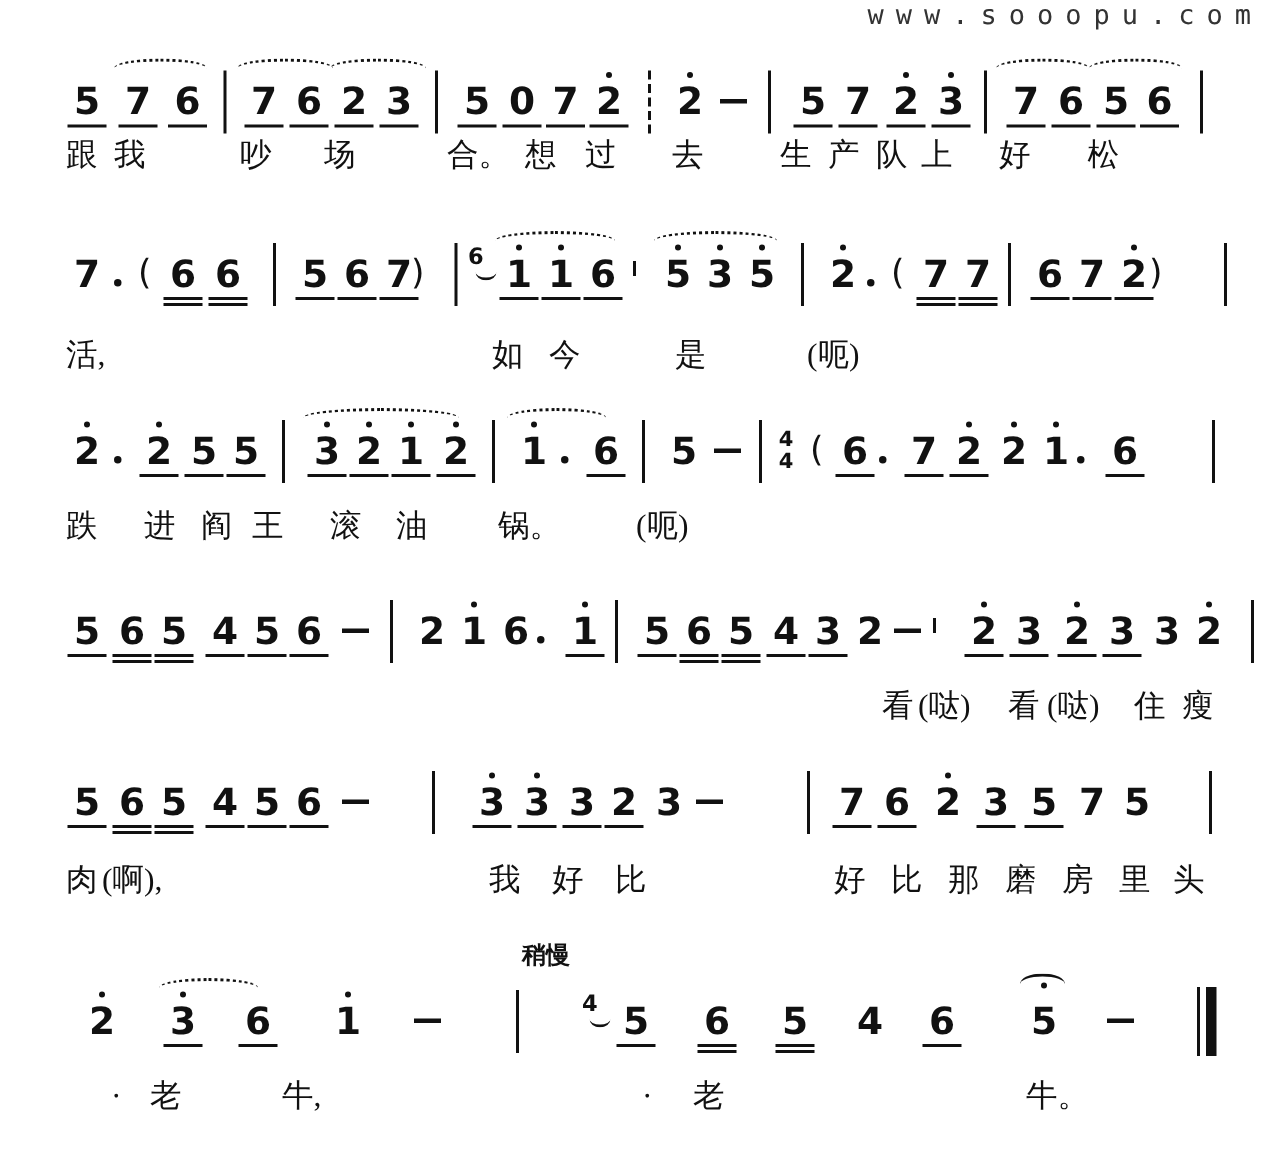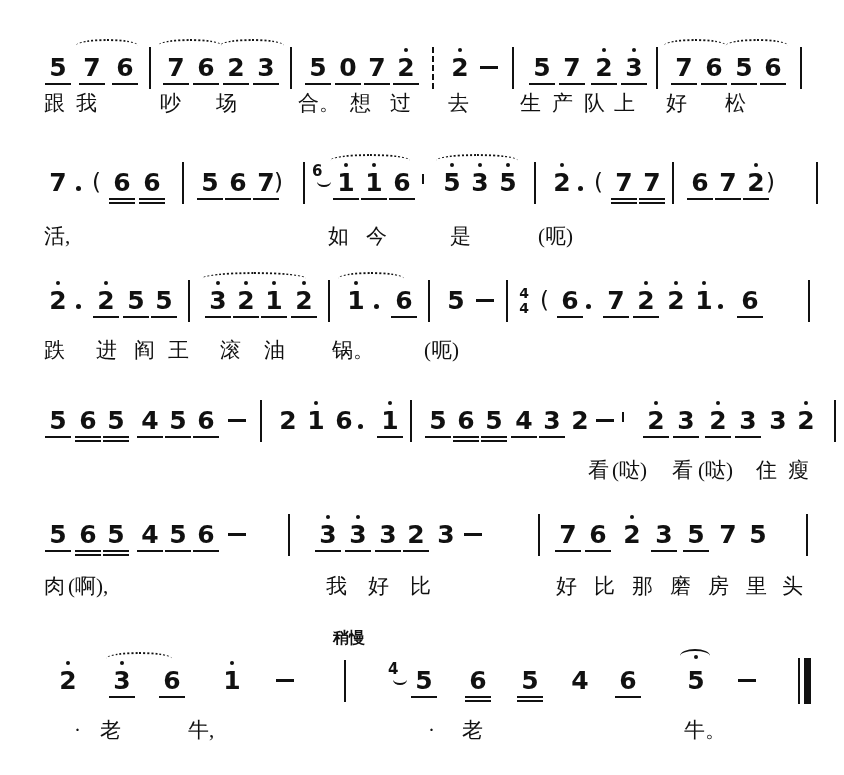--- a/index.html
+++ b/index.html
@@ -26,20 +26,21 @@
   .arc{height:11px;border-top:2px dotted #111;border-radius:60% 60% 0 0;}
   .ferm{position:absolute;left:-4px;top:-19px;width:30px;height:12px;border-top:2px solid #111;border-radius:100% 100% 0 0;}
   .fdot{position:absolute;left:50%;margin-left:-2px;top:-13px;width:4px;height:4px;border-radius:50%;background:#111;}
   .lyr{font:400 21px "Liberation Serif","DejaVu Serif",serif;line-height:1;white-space:nowrap;}
   .txt{font:700 16px "Liberation Serif","DejaVu Serif",serif;line-height:1;white-space:nowrap;}
 </style>
 </head>
 <body>
 
 <div class="sheet">
+  <div class="watermark">www.sooopu.com</div>
   <div id="score">
       <div class="tok num" style="left: 46px; top: 55px;">5<div class="ul" style="top: 28px;"></div></div>
       <div class="tok num" style="left: 80px; top: 55px;">7<div class="ul" style="top: 28px;"></div></div>
       <div class="tok num" style="left: 113px; top: 55px;">6<div class="ul" style="top: 28px;"></div></div>
       <div class="tok bar" style="left: 149px; top: 47px;"></div>
       <div class="tok num" style="left: 164px; top: 55px;">7<div class="ul" style="top: 28px;"></div></div>
       <div class="tok num" style="left: 194px; top: 55px;">6<div class="ul" style="top: 28px;"></div></div>
       <div class="tok num" style="left: 224px; top: 55px;">2<div class="ul" style="top: 28px;"></div></div>
       <div class="tok num" style="left: 254px; top: 55px;">3<div class="ul" style="top: 28px;"></div></div>
       <div class="tok bar" style="left: 290px; top: 47px;"></div>
@@ -246,15 +247,15 @@
       <div class="tok dash" style="left: 738px; top: 679px;"></div>
       <div class="tok fthin" style="left: 798px; top: 658px;"></div>
       <div class="tok fthick" style="left: 804px; top: 658px;"></div>
       <div class="tok arc" style="left: 106px; top: 652px; width: 66px;"></div>
       <div class="tok lyr" style="left: 74px; top: 720px;">·</div>
       <div class="tok lyr" style="left: 100px; top: 720px;">老</div>
       <div class="tok lyr" style="left: 188px; top: 720px;">牛,</div>
       <div class="tok lyr" style="left: 428px; top: 720px;">·</div>
       <div class="tok lyr" style="left: 462px; top: 720px;">老</div>
       <div class="tok lyr" style="left: 684px; top: 720px;">牛。</div>
-      <div class="tok txt" style="left: 333px; top: 630px;">稍慢</div>
+      <div class="tok txt" style="left: 348px; top: 630px;">稍慢</div>
     </div>
 </div>
 
 </body></html>

